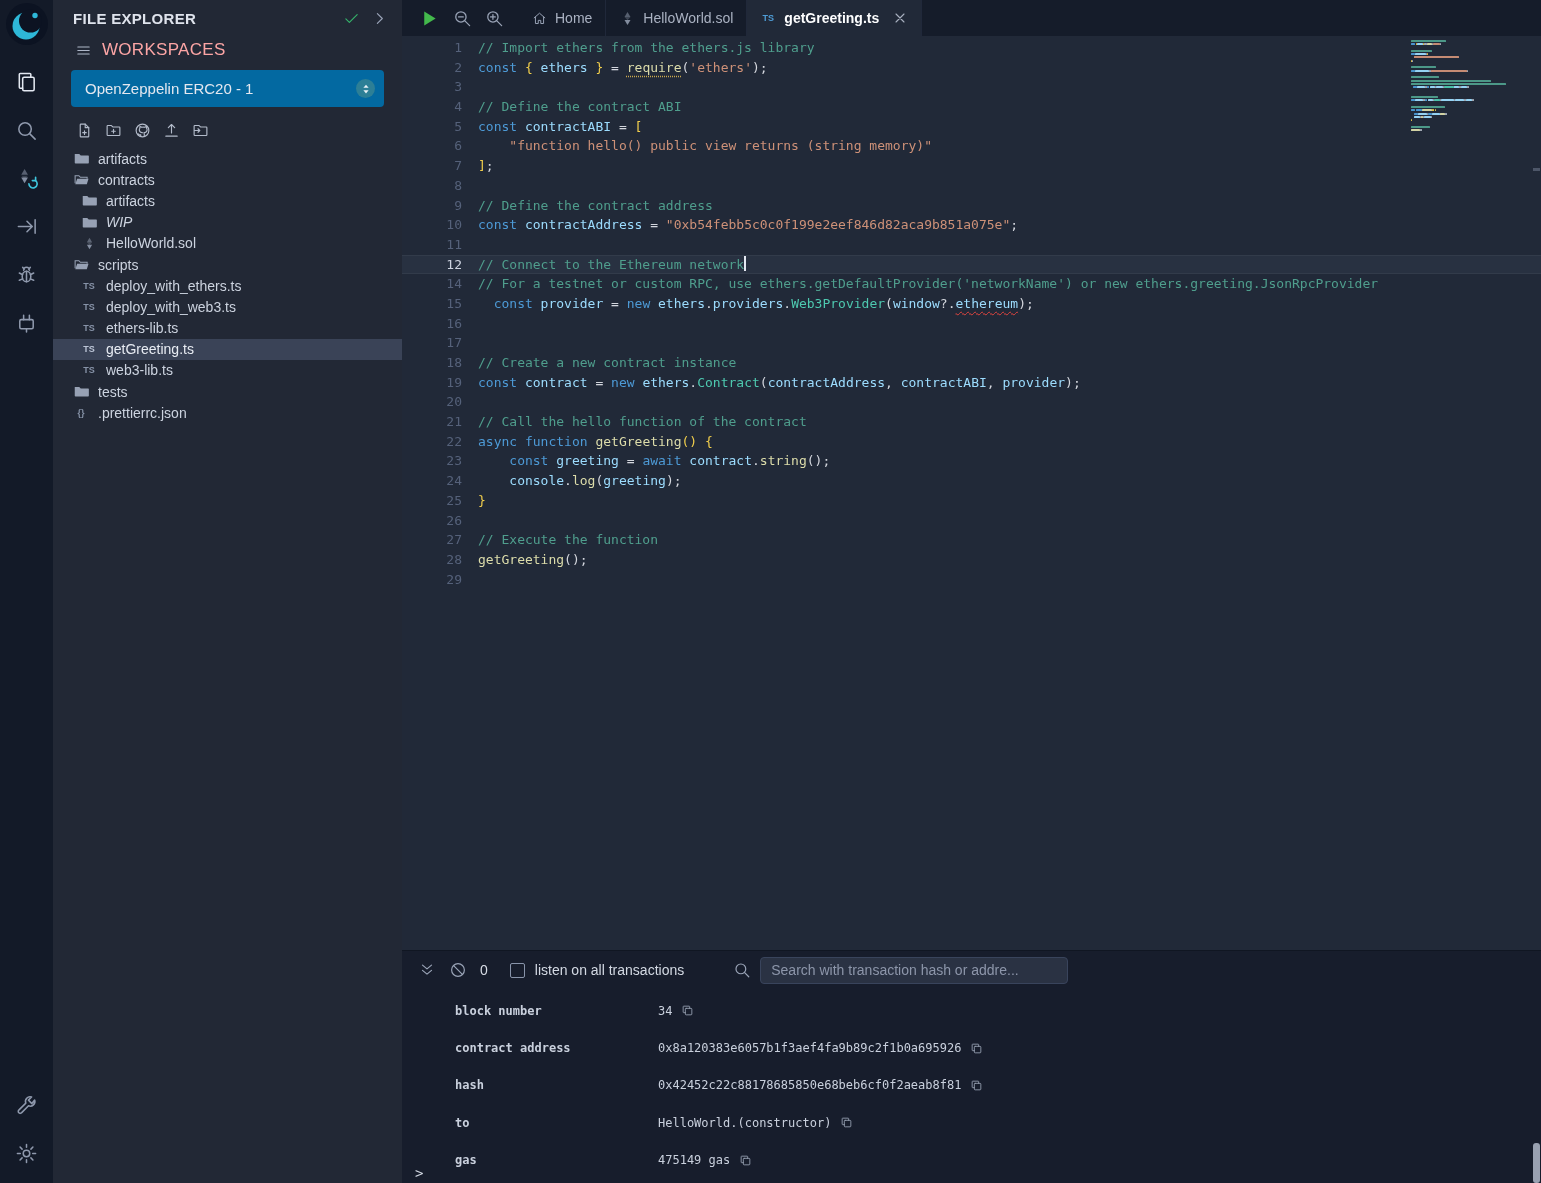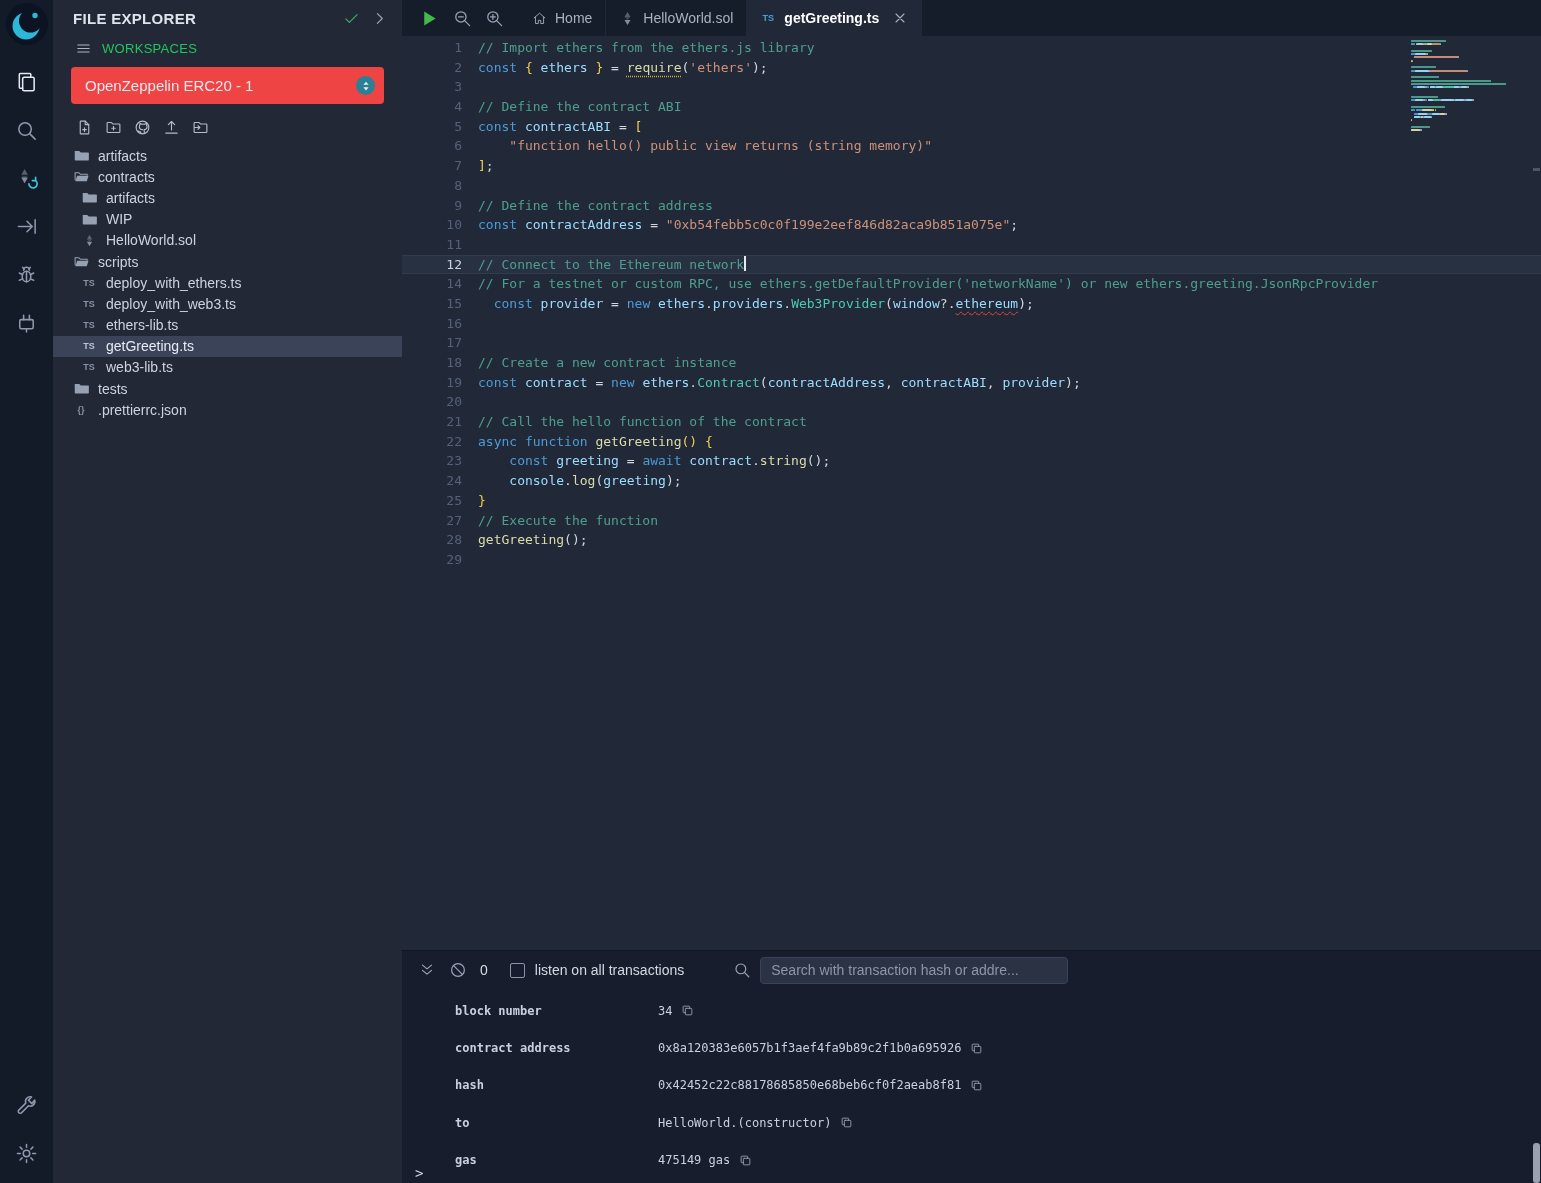--- a/index.html
+++ b/index.html
@@ -19,22 +19,22 @@
 
 .explorer{position:absolute;left:53px;top:0;bottom:0;width:349px;background:#222835;color:#ccd3df}
 .ex-head{display:flex;align-items:flex-start;padding:10px 14px 4px 20px}
 .ex-title{flex:1;font-size:15px;font-weight:600;letter-spacing:.3px;color:#dfe3ec}
 .ex-head-ic{width:17px;height:17px;color:#9aa4b8;margin-left:11px;cursor:pointer}
 .ex-head-ic.ok{color:#35b36b}
 .ex-head-ic svg{width:100%;height:100%}
 .ws-row{display:flex;align-items:center;gap:10px;padding:9px 20px 2px 22px}
 .ws-ic{width:17px;height:17px;color:#aeb7c8;cursor:pointer}
 .ws-ic svg{width:100%;height:100%}
-.ws-label{font-size:13px;color:#22c55e;letter-spacing:.3px}
-.ws-select{margin:8px 18px 2px;height:37px;background:#ef4444;border-radius:4px;display:flex;align-items:center;padding:0 9px 0 14px;font-size:15px;color:#e4e8f0;cursor:pointer}
+.ws-label{font-size:17px;color:#fca5a5;letter-spacing:.3px}
+.ws-select{margin:8px 18px 2px;height:37px;background:#0369a1;border-radius:4px;display:flex;align-items:center;padding:0 9px 0 14px;font-size:15px;color:#e4e8f0;cursor:pointer}
 .ws-select>span:first-child{flex:1}
 .ws-badge{width:19px;height:19px;border-radius:50%;background:#2d7f96;padding:2.5px;flex:none}
 .ws-badge svg{width:100%;height:100%}
 .ex-toolbar{display:flex;align-items:center;gap:12px;padding:13px 0 9px 23px;color:#b3bbca}
 .ex-toolbar .tb{width:17px;height:17px;cursor:pointer}
 .ex-toolbar .tb svg{width:100%;height:100%}
 .tree{font-size:14px;color:#ccd3df}
 .tree-row{height:21.2px;display:flex;align-items:center;cursor:pointer}
 .tree-row.selected{background:#3a4357;color:#e8ecf3}
 .tree-ico{width:16px;height:15px;color:#97a1b4;display:flex;align-items:center;justify-content:center;margin-right:9px;flex:none}
@@ -235,21 +235,21 @@
           <span>contracts</span>
         </div>
         <div class="tree-row" style="padding-left: 28px;">
           <span class="tree-ico">
             <svg viewBox="0 0 20 17" fill="currentColor">
               <path d="M1 2.5h6l2 2h10a.8.8 0 01.8.8V14a1 1 0 01-1 1H2a1 1 0 01-1-1z"></path>
             </svg>
           </span>
           <span>artifacts</span>
         </div>
-        <div class="tree-row" style="padding-left: 28px;">
+        <div class="tree-row" style="padding-left: 28px; font-style: italic;">
           <span class="tree-ico">
             <svg viewBox="0 0 20 17" fill="currentColor">
               <path d="M1 2.5h6l2 2h10a.8.8 0 01.8.8V14a1 1 0 01-1 1H2a1 1 0 01-1-1z"></path>
             </svg>
           </span>
           <span>WIP</span>
         </div>
         <div class="tree-row" style="padding-left: 28px;">
           <span class="tree-ico">
             <svg viewBox="0 0 16 16" fill="currentColor">
@@ -368,20 +368,21 @@
           <div class="eline"><span class="ln">16</span><span class="lcode"></span></div>
           <div class="eline"><span class="ln">17</span><span class="lcode"></span></div>
           <div class="eline"><span class="ln">18</span><span class="lcode"><span class="tk-cm">// Create a new contract instance</span></span></div>
           <div class="eline"><span class="ln">19</span><span class="lcode"><span class="tk-kw">const</span><span class="tk-vr"> contract </span><span class="tk-pn">= </span><span class="tk-kw">new</span><span class="tk-pn"> </span><span class="tk-vr">ethers</span><span class="tk-pn">.</span><span class="tk-cls">Contract</span><span class="tk-pn">(</span><span class="tk-vr">contractAddress</span><span class="tk-pn">, </span><span class="tk-vr">contractABI</span><span class="tk-pn">, </span><span class="tk-vr">provider</span><span class="tk-pn">);</span></span></div>
           <div class="eline"><span class="ln">20</span><span class="lcode"></span></div>
           <div class="eline"><span class="ln">21</span><span class="lcode"><span class="tk-cm">// Call the hello function of the contract</span></span></div>
           <div class="eline"><span class="ln">22</span><span class="lcode"><span class="tk-kw">async</span><span class="tk-pn"> </span><span class="tk-kw">function</span><span class="tk-fn"> getGreeting</span><span class="tk-br">()</span><span class="tk-pn"> </span><span class="tk-br">{</span></span></div>
           <div class="eline"><span class="ln">23</span><span class="lcode"><span class="tk-pn">    </span><span class="tk-kw">const</span><span class="tk-vr"> greeting </span><span class="tk-pn">= </span><span class="tk-kw">await</span><span class="tk-vr"> contract</span><span class="tk-pn">.</span><span class="tk-fn">string</span><span class="tk-pn">();</span></span></div>
           <div class="eline"><span class="ln">24</span><span class="lcode"><span class="tk-pn">    </span><span class="tk-vr">console</span><span class="tk-pn">.</span><span class="tk-fn">log</span><span class="tk-pn">(</span><span class="tk-vr">greeting</span><span class="tk-pn">);</span></span></div>
           <div class="eline"><span class="ln">25</span><span class="lcode"><span class="tk-br">}</span></span></div>
+          <div class="eline"><span class="ln">26</span><span class="lcode"></span></div>
           <div class="eline"><span class="ln">27</span><span class="lcode"><span class="tk-cm">// Execute the function</span></span></div>
           <div class="eline"><span class="ln">28</span><span class="lcode"><span class="tk-fn">getGreeting</span><span class="tk-pn">();</span></span></div>
           <div class="eline"><span class="ln">29</span><span class="lcode"></span></div>
         </div>
       <div id="minimap" class="minimap">
           <div class="mm-l">
             <span class="mm-t" style="width: 35.26px; background: rgb(79, 158, 141);"></span>
           </div>
           <div class="mm-l">
             <span class="mm-t" style="width: 4.1px; background: rgb(77, 154, 214);"></span>

